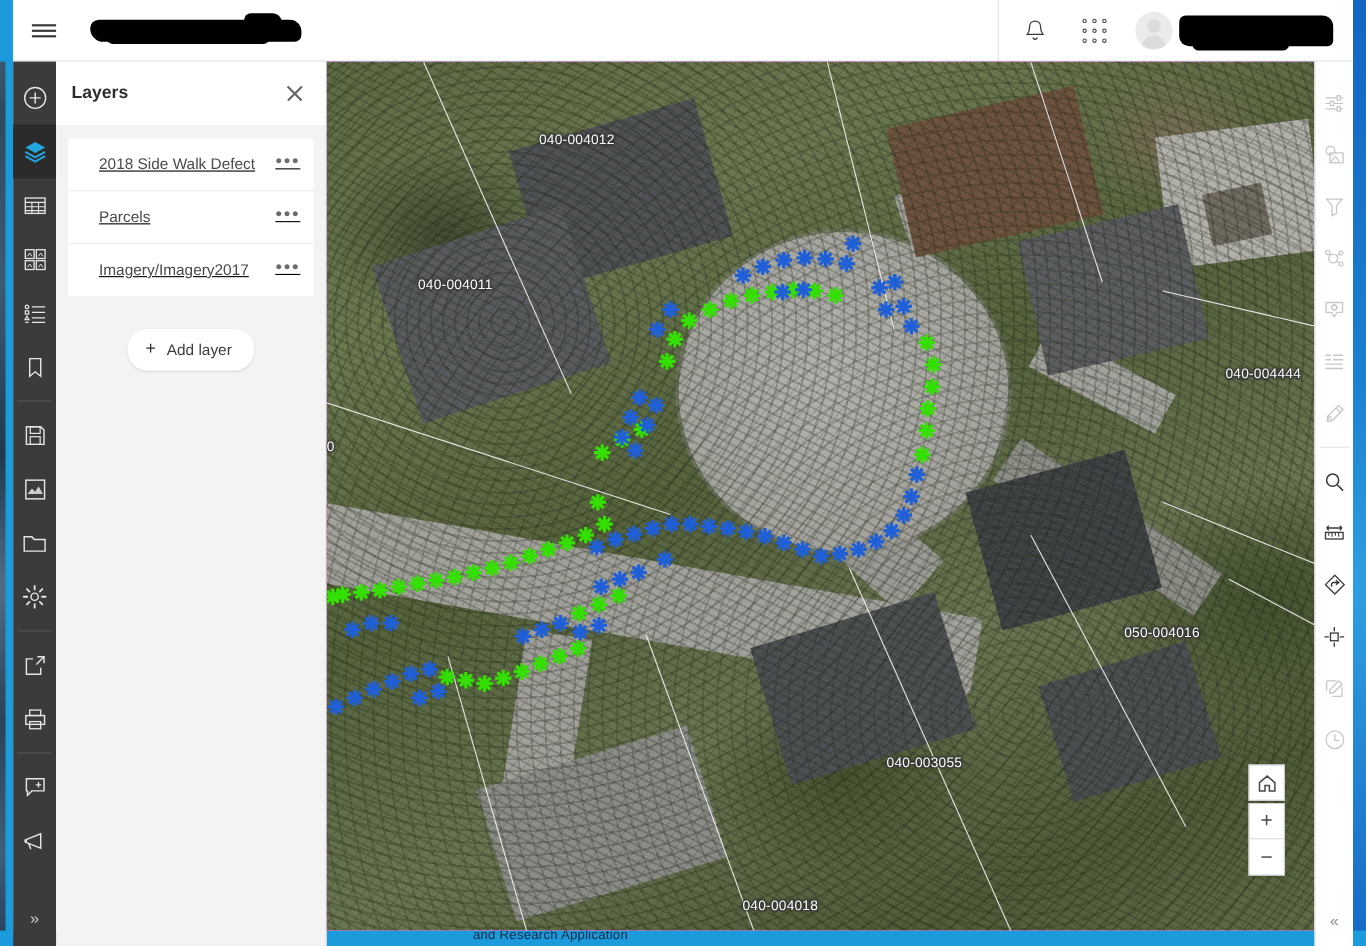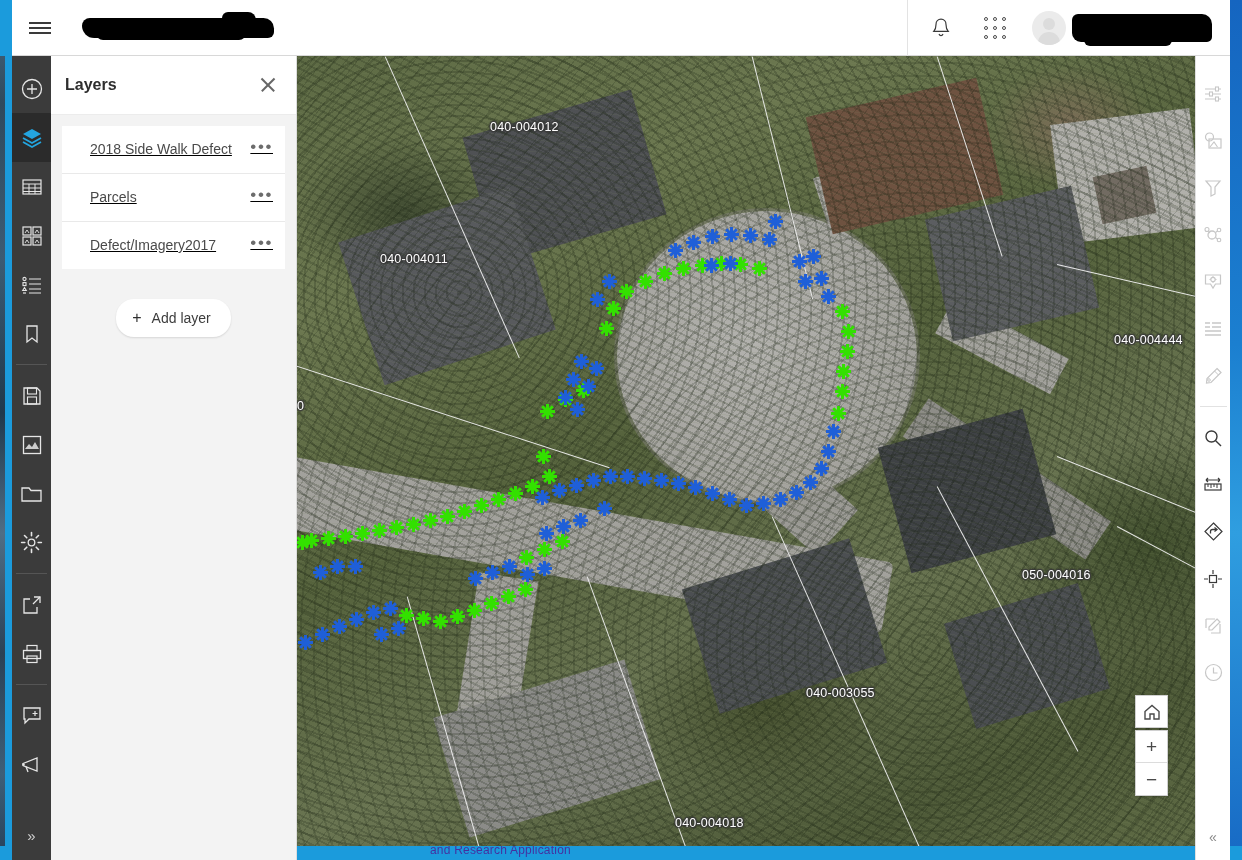--- a/index.html
+++ b/index.html
@@ -21,21 +21,21 @@
   .bg-window-left::after {
     content: ""; position: absolute; left: 5px; top: 0; width: 7px; height: 860px;
     background: #1b9bdc;
   }
   .bg-bottom-strip {
     position: absolute; left: 0; bottom: 0; width: 1242px; height: 14px;
     background: #1b9bdc; overflow: hidden;
   }
   .bg-bottom-strip .ghost-text {
     position: absolute; top: -3px; white-space: nowrap;
-    font-size: 12px; color: #4c1d95; opacity: .85; letter-spacing: .2px;
+    font-size: 12px; color: #0f172a; opacity: .85; letter-spacing: .2px;
   }
   .bg-bottom-strip .gt1 { left: 196px; }
   .bg-bottom-strip .gt2 { left: 430px; }
 
   
   .header {
     position: absolute; left: 12px; top: 0; width: 1218px; height: 56px;
     background: #fff; border-bottom: 1px solid #d8d8d8;
     display: flex; align-items: center;
   }
@@ -480,21 +480,21 @@
     <div class="layer-list">
       <div class="layer-card">
         <span class="layer-name">2018 Side Walk Defect</span>
         <span class="layer-dots">•••</span>
       </div>
       <div class="layer-card">
         <span class="layer-name">Parcels</span>
         <span class="layer-dots">•••</span>
       </div>
       <div class="layer-card">
-        <span class="layer-name">Defect/Imagery2017</span>
+        <span class="layer-name">Imagery/Imagery2017</span>
         <span class="layer-dots">•••</span>
       </div>
     </div>
 
     <div class="add-layer-wrap">
       <button class="add-layer">
         <span class="plus">+</span>
         <span>Add layer</span>
       </button>
     </div>

